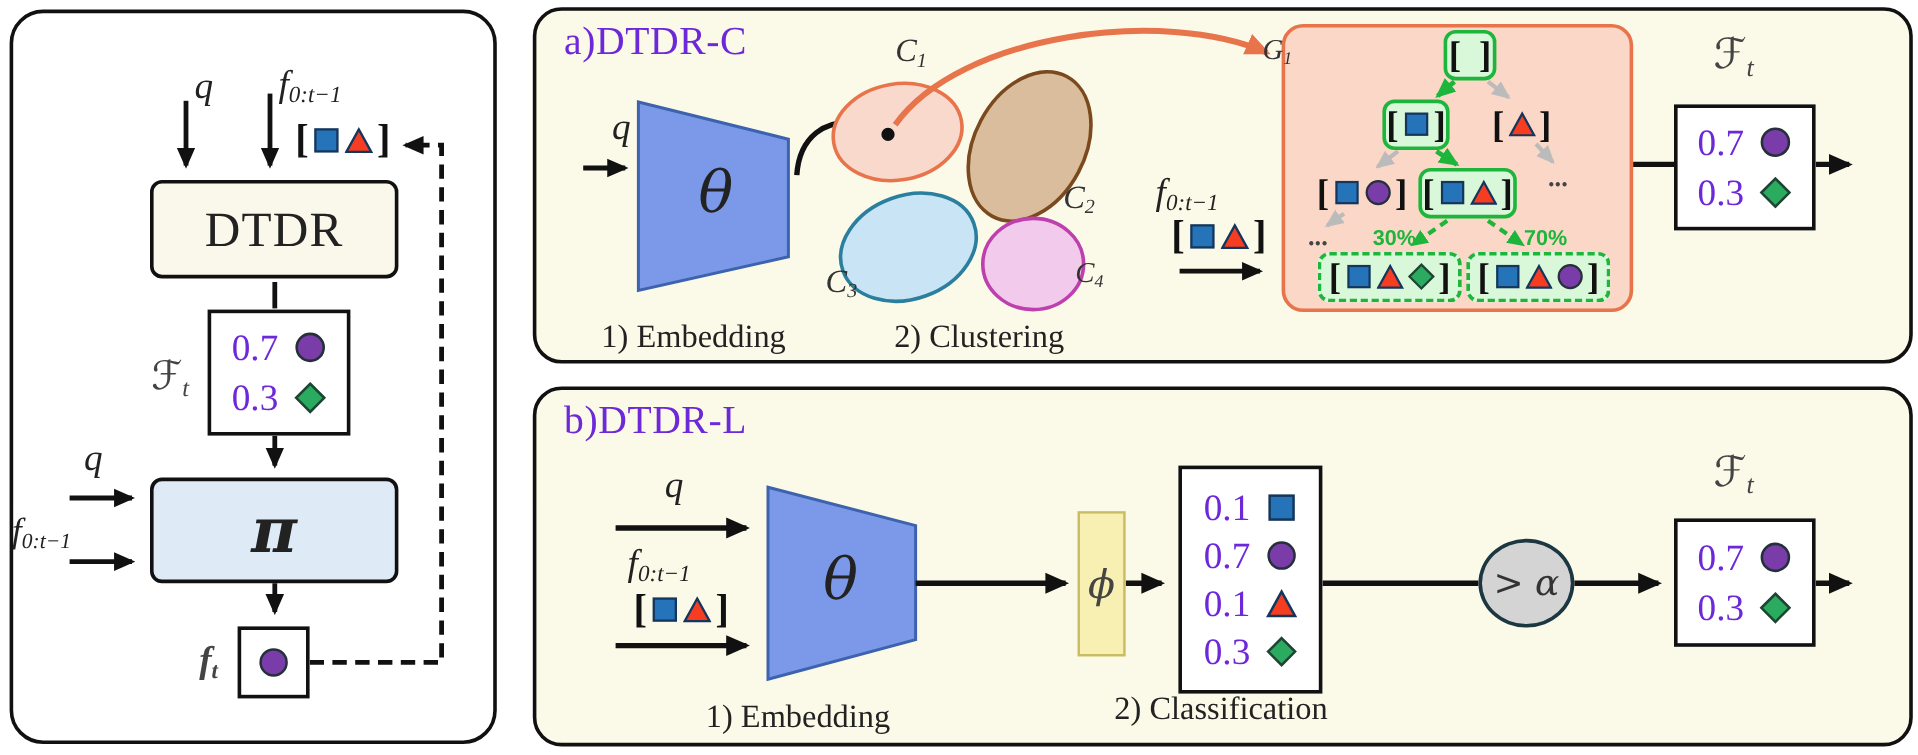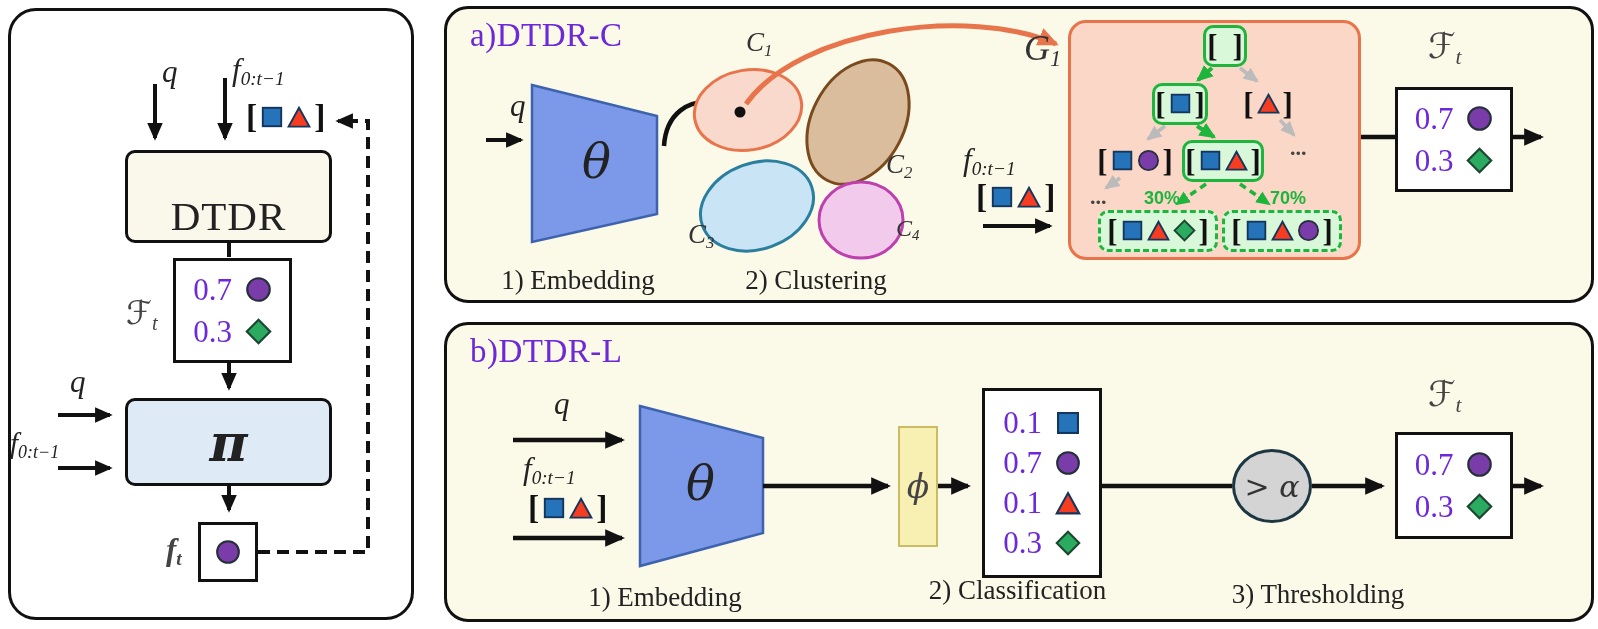--- a/index.html
+++ b/index.html
@@ -144,21 +144,21 @@
       <span class="br">[</span>
       <svg class="tok" viewBox="0 0 30 30">
         <use href="#sym-square"></use>
       </svg>
       <svg class="tok" viewBox="0 0 30 30">
         <use href="#sym-triangle"></use>
       </svg>
       <span class="br">]</span>
     </div>
 
-  <div class="box roundbox" id="dtdr-box" style="left:125px; top:150px; width:207px; height:93px;align-items:flex-end;">
+  <div class="box roundbox" id="dtdr-box" style="left:125px; top:150px; width:207px; height:82px;">
       <span>DTDR</span>
     </div>
 
   <div class="lbl" style="left:126px; top:296px; font-size:33px; color:#444;"><span class="scriptF">ℱ</span><span class="sub">t</span></div>
   <div class="box rectbox scorebox" style="left:173px; top:258px; width:119px; height:105px;">
     <div class="scorerow">
         <span>0.7</span>
         <svg class="tok" width="27" height="27" viewBox="0 0 30 30">
           <use href="#sym-circle"></use>
         </svg>
@@ -198,21 +198,21 @@
       <span class="br">[</span>
       <svg class="tok" viewBox="0 0 30 30">
         <use href="#sym-square"></use>
       </svg>
       <svg class="tok" viewBox="0 0 30 30">
         <use href="#sym-triangle"></use>
       </svg>
       <span class="br">]</span>
     </div>
 
-  <div class="lbl it" style="left:1024px; top:30px; font-size:36px; color:#333;"><span>G</span><span class="sub">1</span></div>
+  <div class="lbl it" style="left:1052px; top:30px; font-size:24px; color:#333;"><span>G</span><span class="sub">1</span></div>
 
   <div class="node node-solid" style="left:1203px; top:25px; width:44px; height:42px;">
       <span class="tokgroup">
         <span class="br">[</span>
         <span style="display:inline-block;width:9px"></span>
         <span class="br">]</span>
       </span>
     </div>
   <div class="node node-solid" style="left:1152px; top:83px; width:56px; height:42px;">
       <span class="tokgroup">
@@ -371,15 +371,14 @@
     <div class="scorerow">
         <span>0.3</span>
         <svg class="tok" width="27" height="27" viewBox="0 0 30 30">
           <use href="#sym-diamond"></use>
         </svg>
       </div>
   </div>
 
   <div class="lbl step" style="left:575px; top:583px; width:180px;">1) Embedding</div>
   <div class="lbl step" style="left:905px; top:576px; width:225px;">2) Classification</div>
-  <div class="lbl step" style="left:1208px; top:580px; width:220px;">3) Thresholding</div>
 
 </div>
 
 </body></html>

